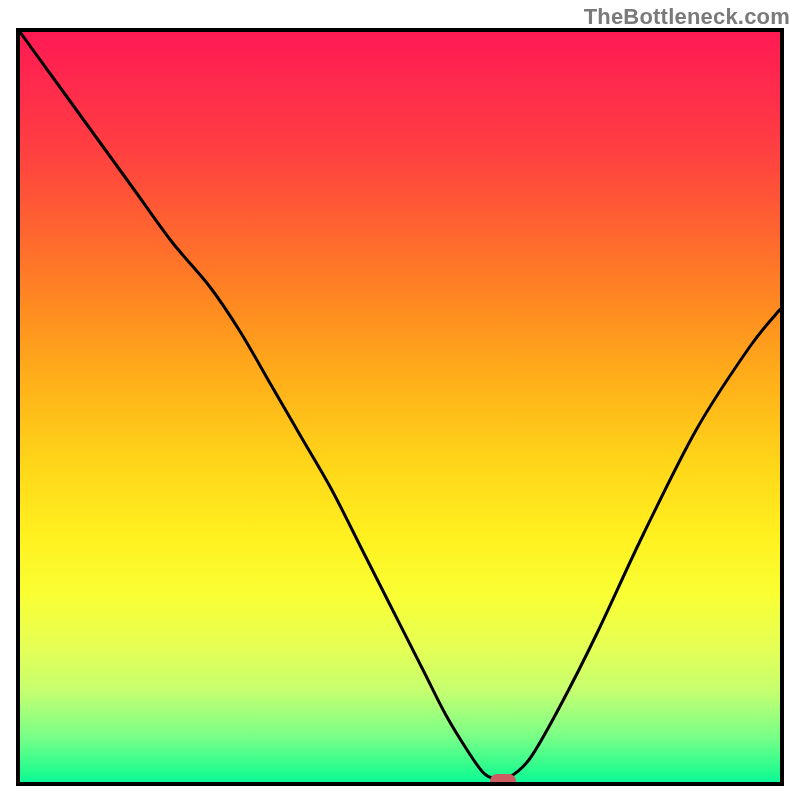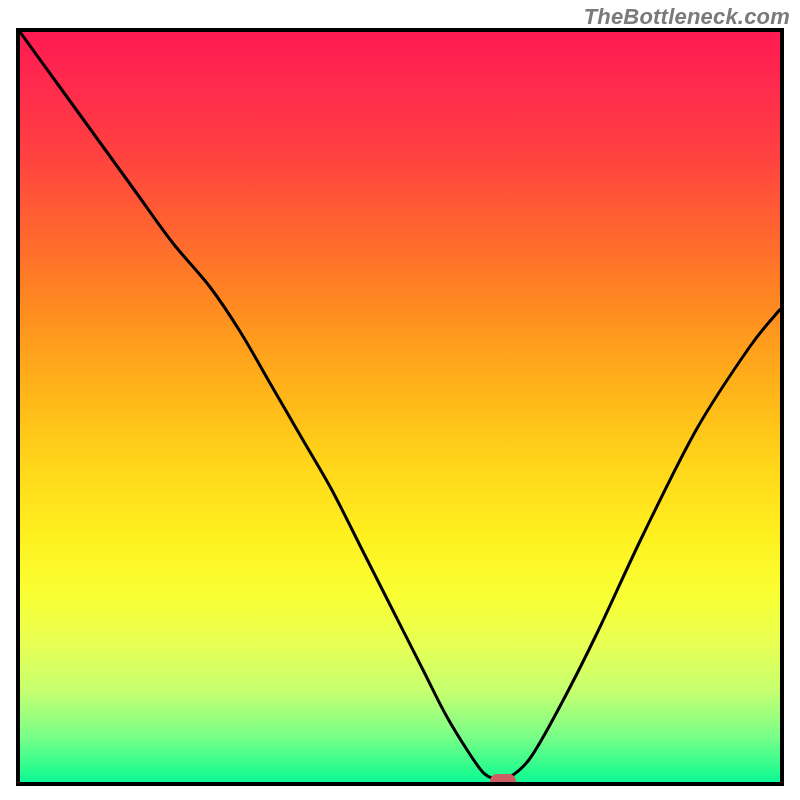--- a/index.html
+++ b/index.html
@@ -8,21 +8,20 @@
     width: 800px;
     height: 800px;
     background: #ffffff;
     font-family: Arial, Helvetica, sans-serif;
     overflow: hidden;
   }
   .container {
     position: relative;
     width: 800px;
     height: 628px;
-    font-style: italic;
   }
   .watermark {
     position: absolute;
     top: 4px;
     right: 10px;
     font-size: 22px;
     font-weight: 600;
     color: #7a7a7a;
     letter-spacing: 0.2px;
     user-select: none;

